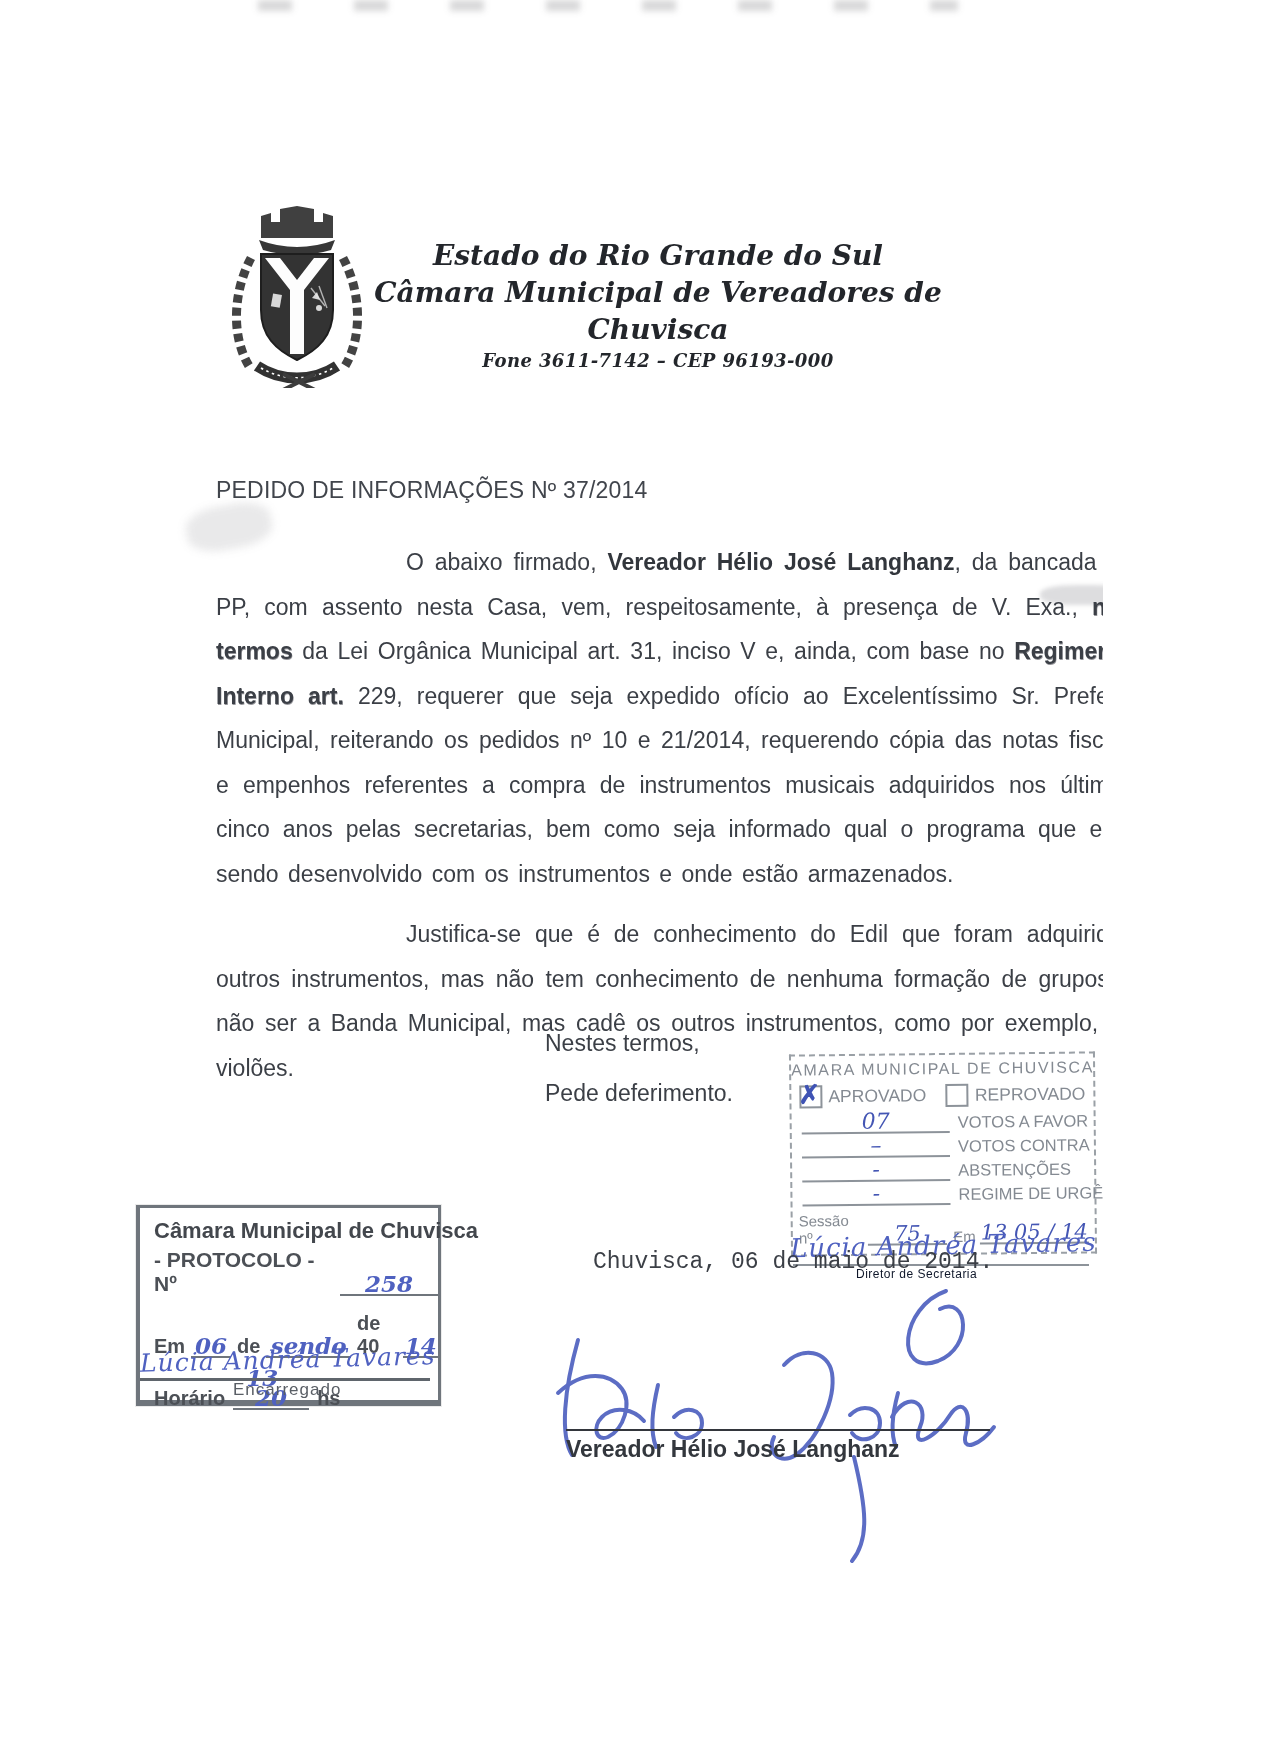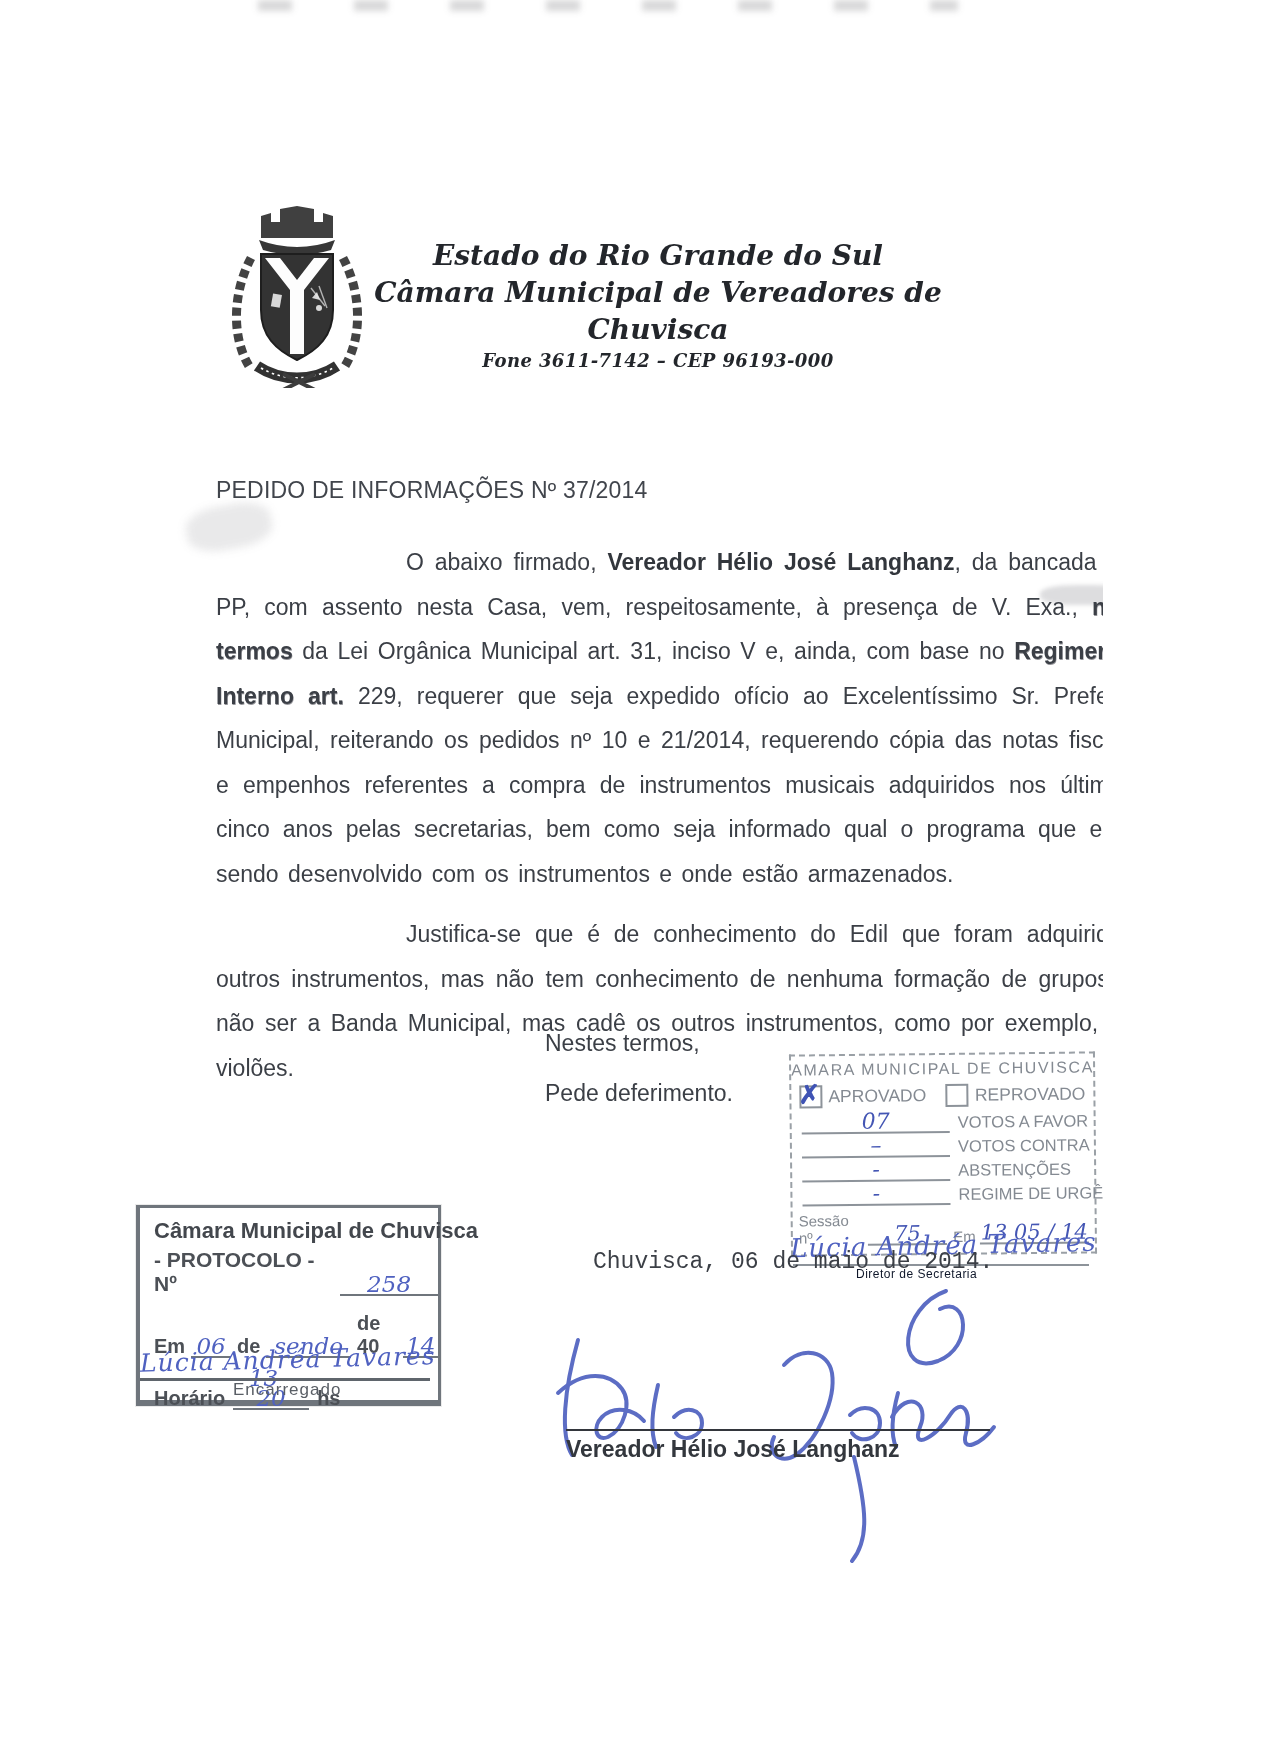--- a/index.html
+++ b/index.html
@@ -53,21 +53,21 @@
            white-space:nowrap;letter-spacing:1px;}
   .dir-line{position:absolute;left:745px;top:1264px;width:296px;border-top:2px solid #8d939a;}
   .dir-role{position:absolute;left:808px;top:1267px;font-size:12px;color:#0f172a;letter-spacing:.5px;}
 
   
   .stamp-proto{position:absolute;left:88px;top:1205px;width:298px;height:192px;
        border:3px solid #6f757c;border-bottom-width:6px;border-left-width:4px;color:#4c5056;
        box-shadow:0 0 0 1px rgba(0,0,0,.08);}
   .pl1{margin:10px 0 0 14px;font-size:22px;font-weight:bold;color:#43474d;white-space:nowrap;}
   .prow{display:flex;align-items:flex-end;margin:4px 0 0 14px;font-size:21px;font-weight:bold;color:#4c5056;}
-  .prow .u{border-bottom:2px solid #6f757c;text-align:center;font-weight:normal;}
+  .prow .u{border-bottom:2px solid #6f757c;text-align:center;font-weight:bold;}
   .prow .hv{font-size:23px;line-height:20px;}
   .u.num{width:104px;margin-left:8px;}
   .prow2{margin-top:16px;font-size:20px;}
   .u.day{width:46px;margin:0 6px;} .u.mon{width:98px;margin:0 6px;} .u.yr{width:40px;margin-left:2px;}
   .prow3{margin-top:10px;font-size:20px;}
   .u.time{width:76px;margin:0 8px;}
   .proto-sig{position:absolute;left:92px;top:1345px;width:292px;font-size:25px;white-space:nowrap;
              transform:rotate(-1.5deg);letter-spacing:1px;}
   .proto-line{position:absolute;left:92px;top:1378px;width:290px;border-top:3px solid #5f656c;}
   .proto-role{position:absolute;left:185px;top:1380px;font-size:17px;color:#595e65;letter-spacing:1px;}

